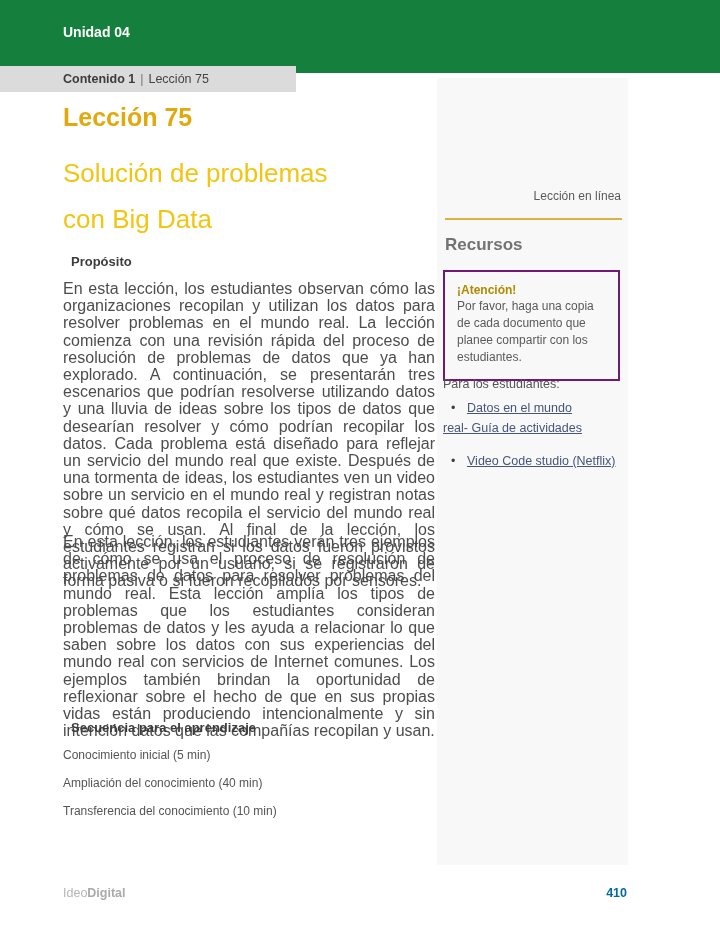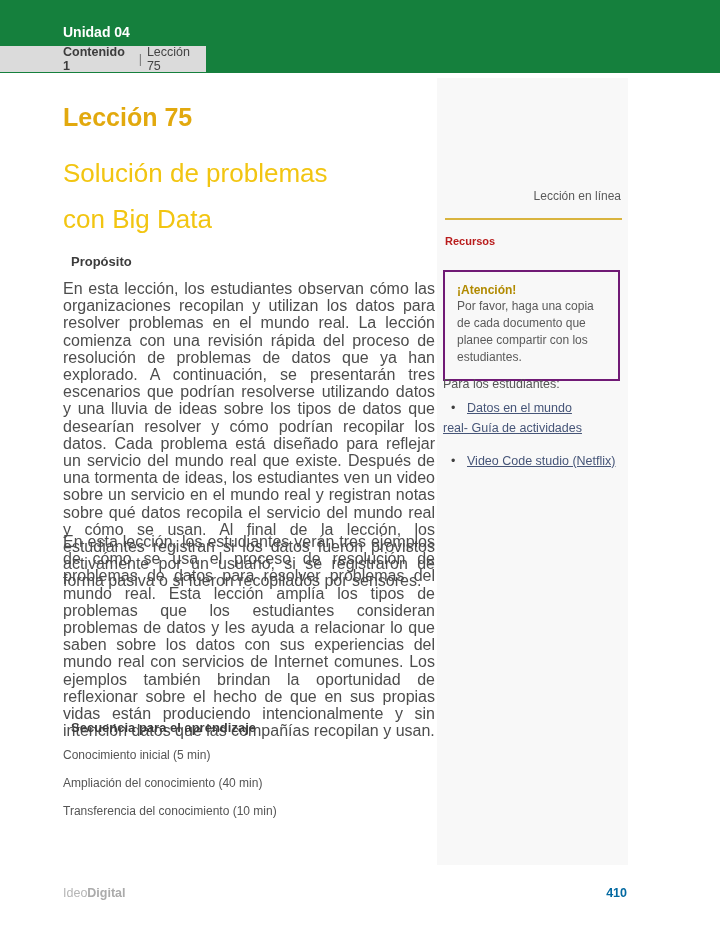--- a/index.html
+++ b/index.html
@@ -5,21 +5,21 @@
   html,body{margin:0;padding:0;}
   body{
     width:720px;height:932px;position:relative;background:#ffffff;
     font-family:"Liberation Sans","DejaVu Sans",sans-serif;
     overflow:hidden;
   }
   
   .unit-header{position:absolute;top:0;left:0;width:720px;height:73px;background:#15803d;}
   .unit-label{position:absolute;left:63px;top:24px;font-size:14px;font-weight:700;color:#ffffff;}
   .breadcrumb-bar{
-    position:absolute;top:46px;left:0;width:206px;height:26px;background:#dbdbdb;
+    position:absolute;top:66px;left:0;width:296px;height:26px;background:#dbdbdb;
     display:flex;align-items:center;box-sizing:border-box;padding-left:63px;
     font-size:12.5px;color:#3c3c3c;z-index:2;
   }
   .bc-content{font-weight:700;}
   .bc-sep{color:#787878;margin:0 5px;}
   .bc-lesson{color:#444444;}
   
   .main-col{position:absolute;left:63px;top:0;width:372px;}
   .lesson-number{position:absolute;left:0;top:103px;margin:0;font-size:25px;font-weight:700;color:#e2a90e;}
   .lesson-title{
@@ -36,21 +36,21 @@
   .para-1{top:280px;}
   .para-2{top:533px;}
   .seq-item{position:absolute;left:0;margin:0;font-size:12px;color:#555555;}
   .seq-0{top:748px;}
   .seq-1{top:776px;}
   .seq-2{top:804px;}
   
   .sidebar{position:absolute;left:437px;top:78px;width:191px;height:787px;background:#f8f8f8;}
   .mode-label{position:absolute;right:7px;top:111px;font-size:12px;color:#5a5a5a;}
   .sidebar-divider{position:absolute;left:8px;top:140px;width:177px;height:2px;background:#d9b43e;}
-  .resources-heading{position:absolute;left:8px;top:157px;margin:0;font-size:11px;font-weight:700;color:#b91c1c;}
+  .resources-heading{position:absolute;left:8px;top:157px;margin:0;font-size:17px;font-weight:700;color:#737373;}
   .attention-box{
     position:absolute;left:6px;top:192px;width:177px;box-sizing:border-box;
     border:2px solid #701a75;padding:11px 10px 13px 12px;background:transparent;
   }
   .attention-title{margin:0;font-size:12px;font-weight:700;color:#b18a00;}
   .attention-body{margin:1px 0 0;font-size:12px;line-height:17px;color:#5a5a5a;width:150px;}
   .students-heading{position:absolute;left:6px;top:299px;margin:0;font-size:12.5px;color:#555555;}
   .res-list{position:absolute;left:6px;top:320px;width:182px;}
   .res-item{position:relative;padding-left:24px;font-size:12.5px;line-height:20px;margin:0 0 3px 0;}
   .res-item.second{margin-top:13px;}

